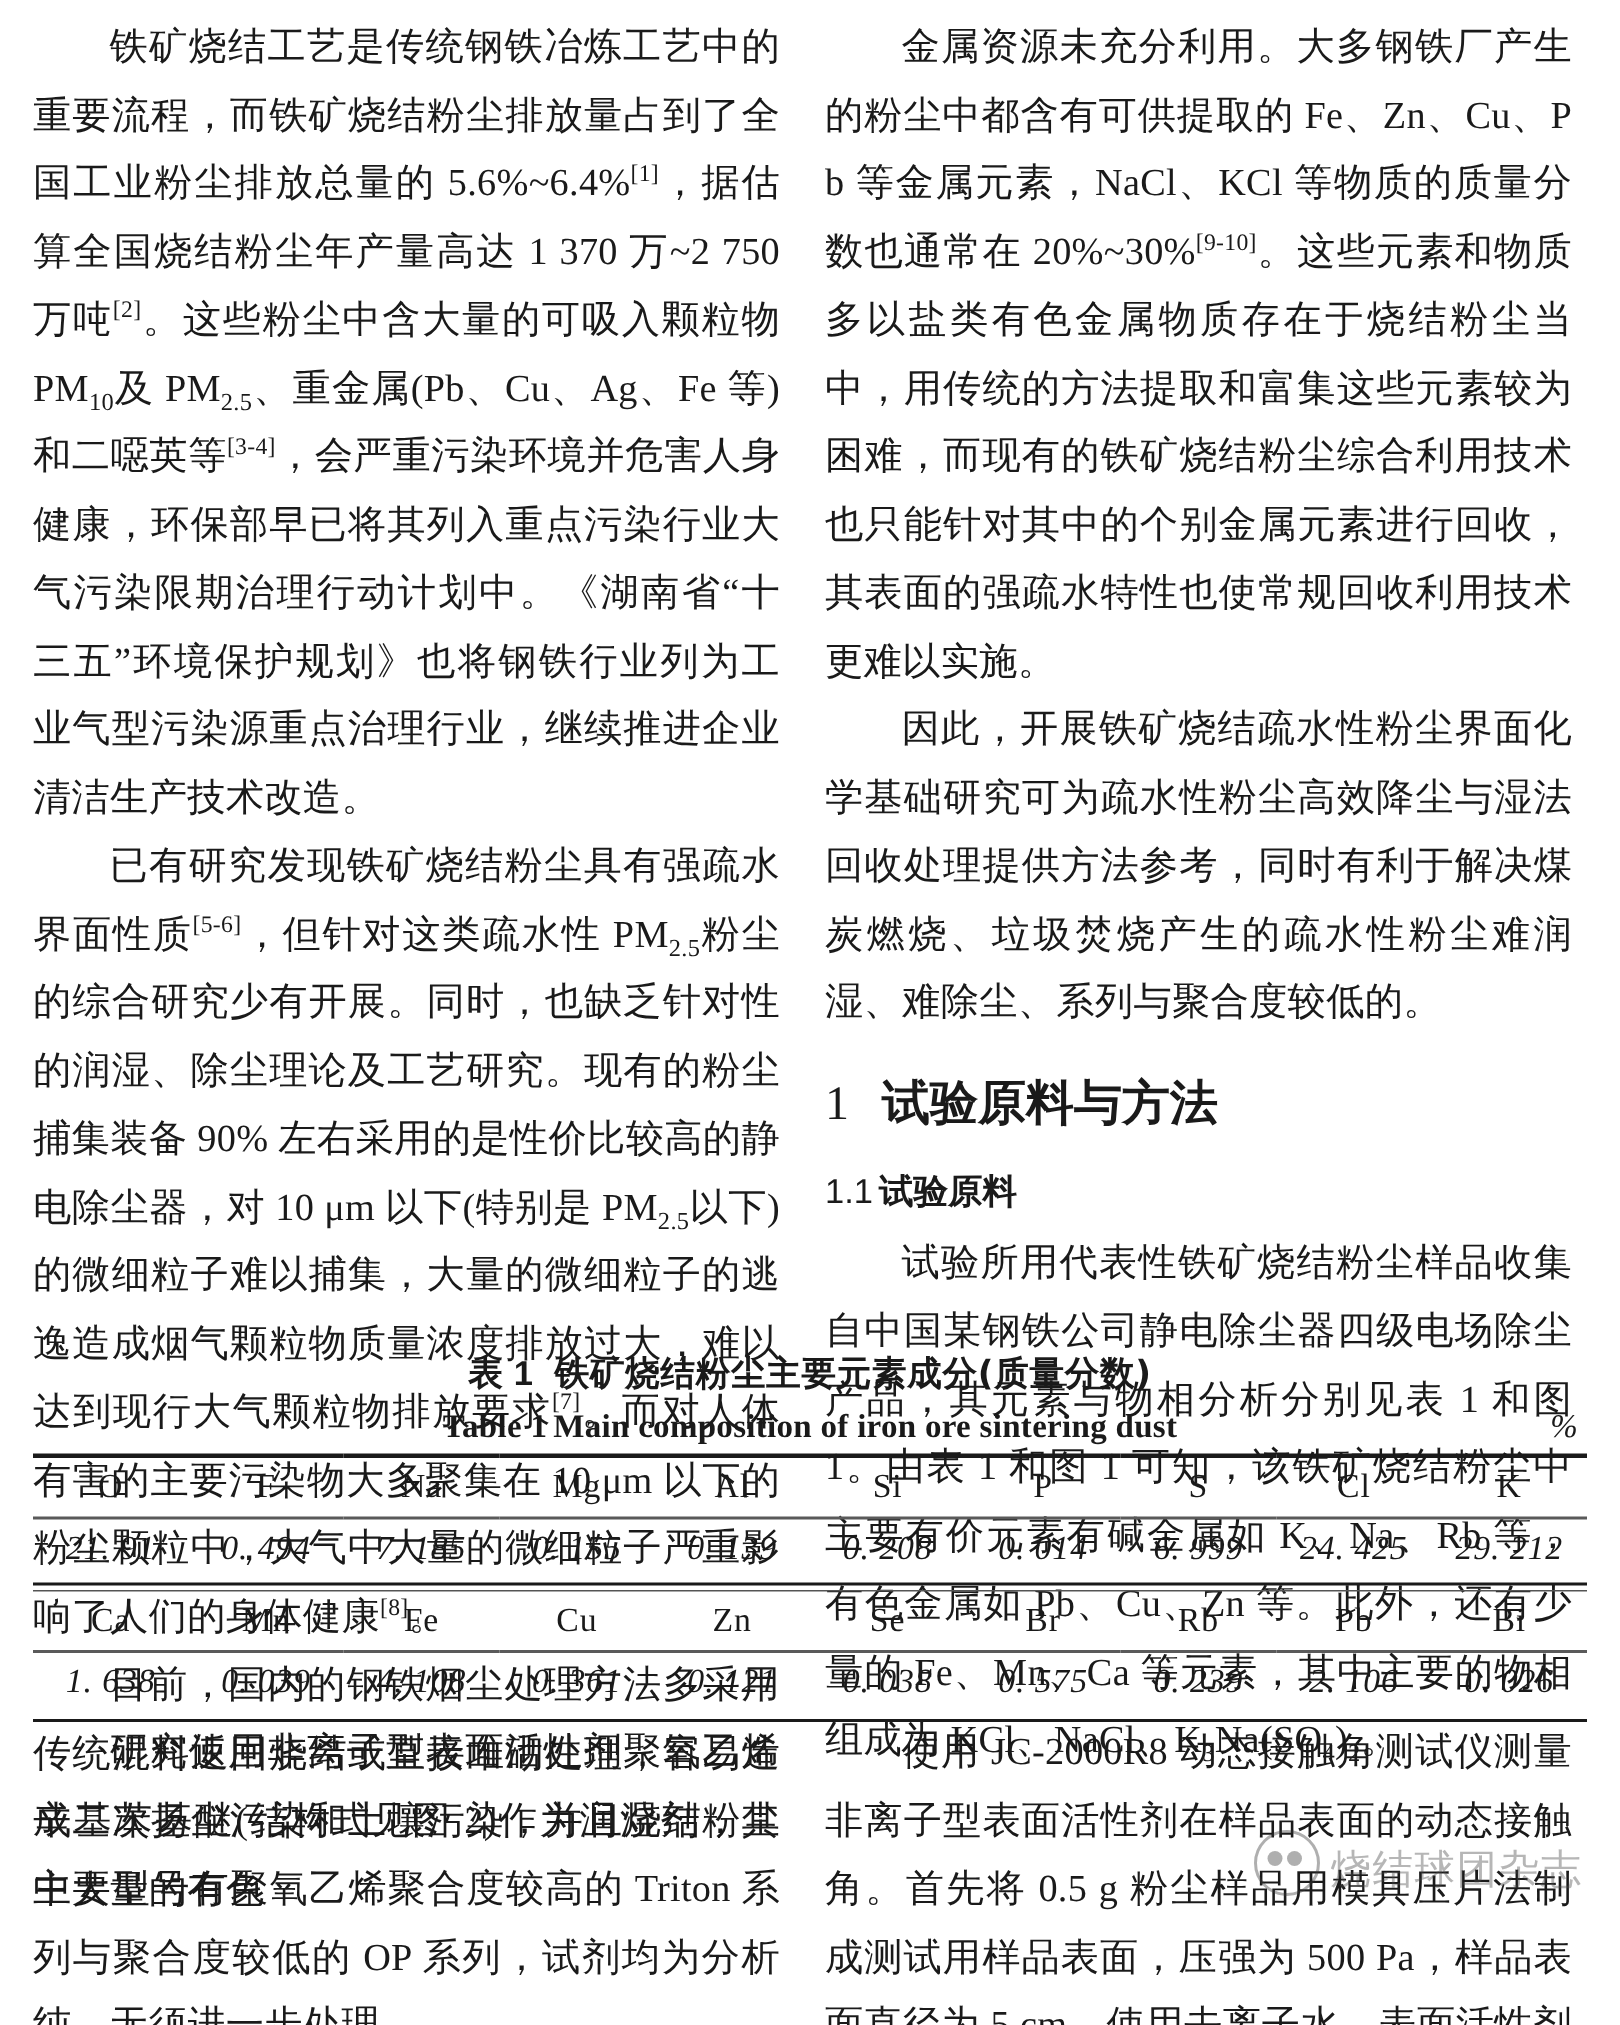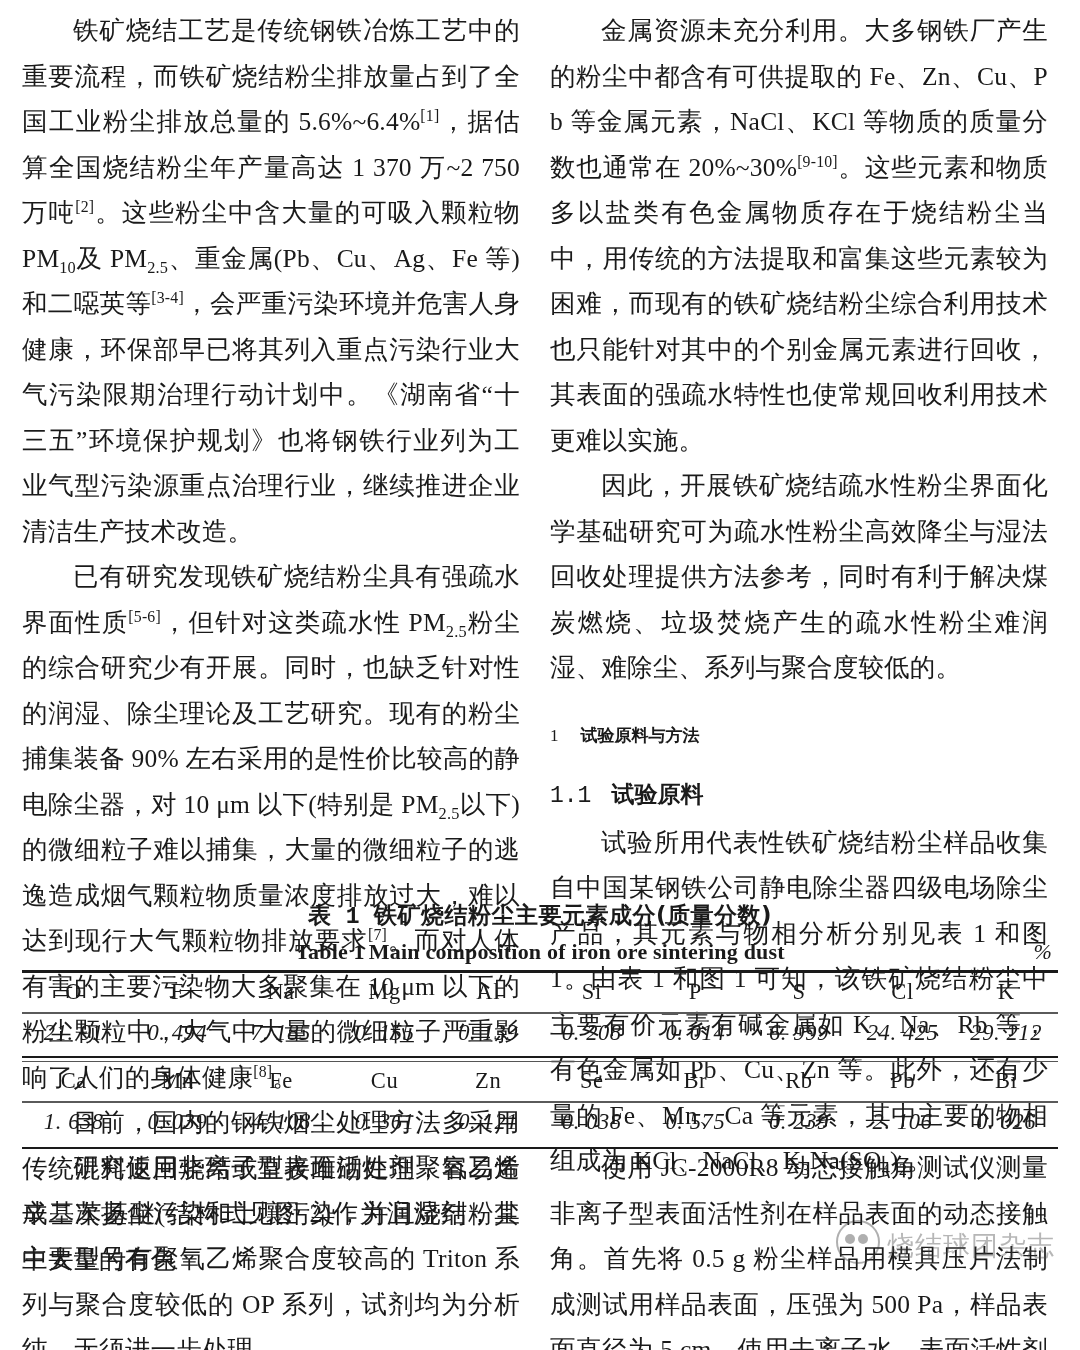--- a/index.html
+++ b/index.html
@@ -43,41 +43,41 @@
     text-align: justify;
     text-justify: inter-ideograph;
     text-indent: 2em;
     letter-spacing: 0.2px;
     word-break: break-all;
   }
 
   
   h2.h1level {
     margin: 22px 0 6px 0;
-    font-size: 17px;
+    font-size: 32px;
     line-height: 45px;
     font-weight: bold;
     font-family: "DejaVu Sans", "Liberation Sans", sans-serif;
   }
   h2.h1level .num {
     font-family: "Liberation Serif", serif;
     font-weight: normal;
     margin-right: 22px;
   }
   h3.h2level {
     margin: 14px 0 2px 0;
     font-size: 23px;
     line-height: 44px;
     font-weight: bold;
     font-family: "DejaVu Sans", "Liberation Sans", sans-serif;
   }
   h3.h2level .num {
-    font-family: Liberation Mono, monospace;
+    font-family: Liberation Sans, sans-serif;
     font-weight: normal;
-    margin-right: 20px;
+    margin-right: 4px;
   }
 
   
   sup.ref {
     font-size: 0.62em;
     vertical-align: super;
     line-height: 0;
   }
   sub.sb {
     font-size: 0.64em;
@@ -93,21 +93,21 @@
     width: 1036px;
   }
   .tbl-caption-cn {
     text-align: center;
     font-size: 23px;
     line-height: 34px;
     font-family: "DejaVu Sans", "Liberation Sans", sans-serif;
     font-weight: bold;
     letter-spacing: 0.5px;
   }
-  .tbl-caption-cn .lbl { margin-right: 14px; font-family: Liberation Mono, monospace;}
+  .tbl-caption-cn .lbl { margin-right: 14px; font-family: Liberation Sans, sans-serif;}
   .tbl-caption-en {
     position: relative;
     text-align: center;
     font-size: 22px;
     line-height: 36px;
     font-weight: bold;
     font-family: "Liberation Serif", serif;
     letter-spacing: 0.2px;
   }
   .tbl-caption-en .lbl { margin-right: 4px; }

